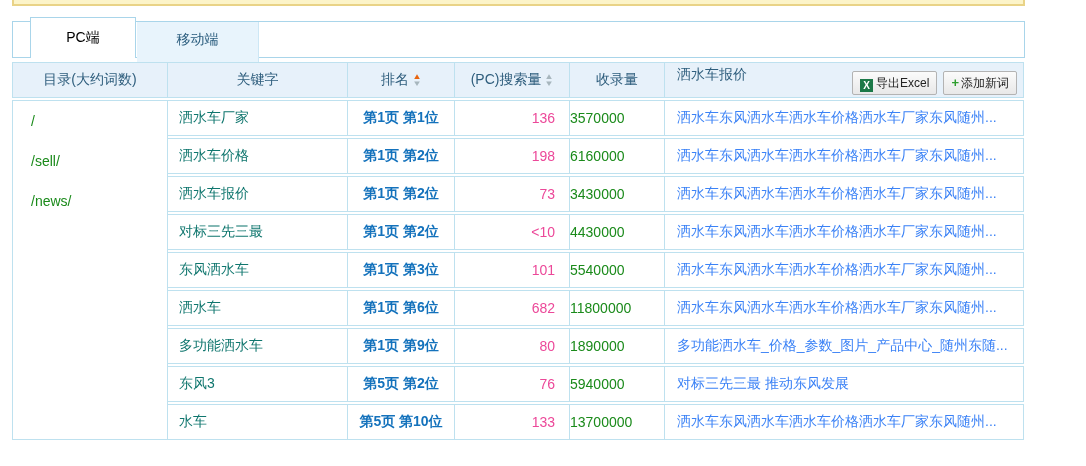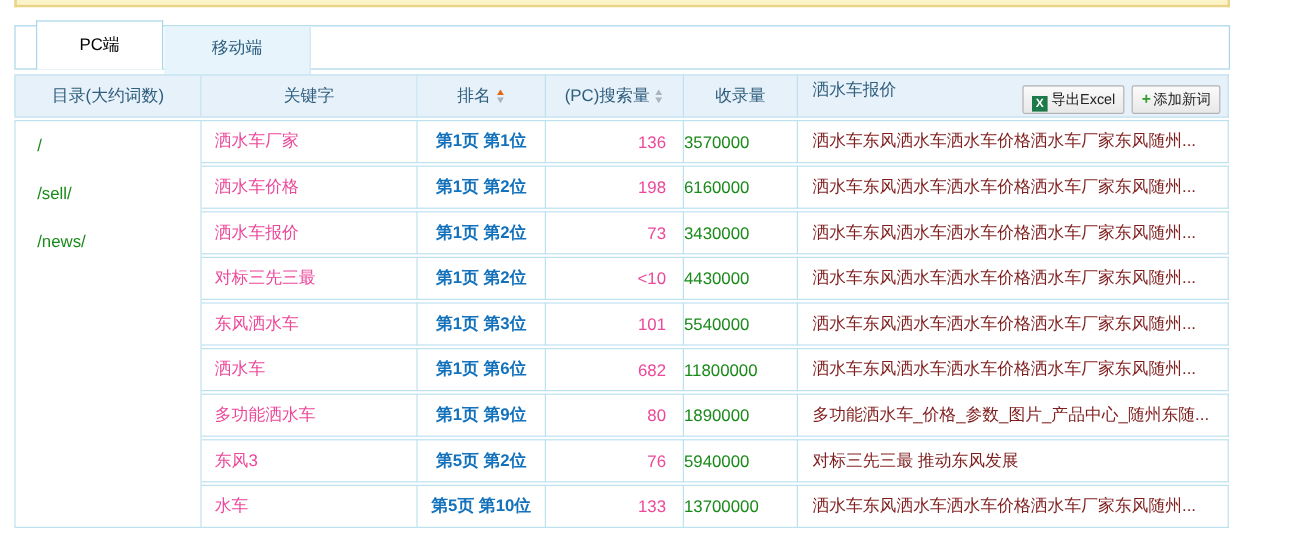--- a/index.html
+++ b/index.html
@@ -24,26 +24,26 @@
   .table-wrap{position:absolute;top:60px;left:12px;}
   table{border-collapse:separate;border-spacing:0 2px;table-layout:fixed;width:1012px;}
   th,td{height:36px;box-sizing:border-box;padding:0;
     border:1px solid #bee1ef;border-left:none;
     overflow:hidden;white-space:nowrap;font-weight:normal;}
   th:first-child,td.dir{border-left:1px solid #bee1ef;}
   th{background:#e7f1fa;color:#2f5e7d;}
   th.title-th{text-align:left;padding-left:12px;}
   td.dir{vertical-align:top;padding-left:18px;background:#fff;}
   td.dir a{display:block;line-height:40px;color:#1a8a1a;text-decoration:none;cursor:pointer;}
-  td.keyword{color:#ec4899;padding-left:11px;text-align:left;margin-top:24px;}
+  td.keyword{color:#0f766e;padding-left:11px;text-align:left;margin-top:24px;}
   td.rank{text-align:center;font-weight:bold;}
   td.rank a{color:#1472bc;text-decoration:none;cursor:pointer;}
   td.vol{text-align:right;padding-right:14px;color:#ec4899;}
   td.idx{padding-right:8px;color:#1a8a1a;}
-  td.title{color:#7f1d1d;padding-left:12px;text-align:left;}
+  td.title{color:#3b82f6;padding-left:12px;text-align:left;}
   
   .sorts{display:inline-block;vertical-align:middle;margin-left:4px;line-height:0;}
   .sorts span{display:block;font-size:8px;line-height:7px;color:#a7b6bd;
     transform:scaleX(1.2);}
   .sorts span.active{color:#e8650f;}
   
   .hdr-actions{float:right;margin:5px 6px 0 0;}
   .btn{display:inline-block;height:24px;line-height:22px;padding:0 7px;
     border:1px solid #b3b3b3;background:linear-gradient(#fbfbfb,#e8e8e8);
     color:#222;font-size:12px;border-radius:2px;cursor:pointer;margin-left:6px;

